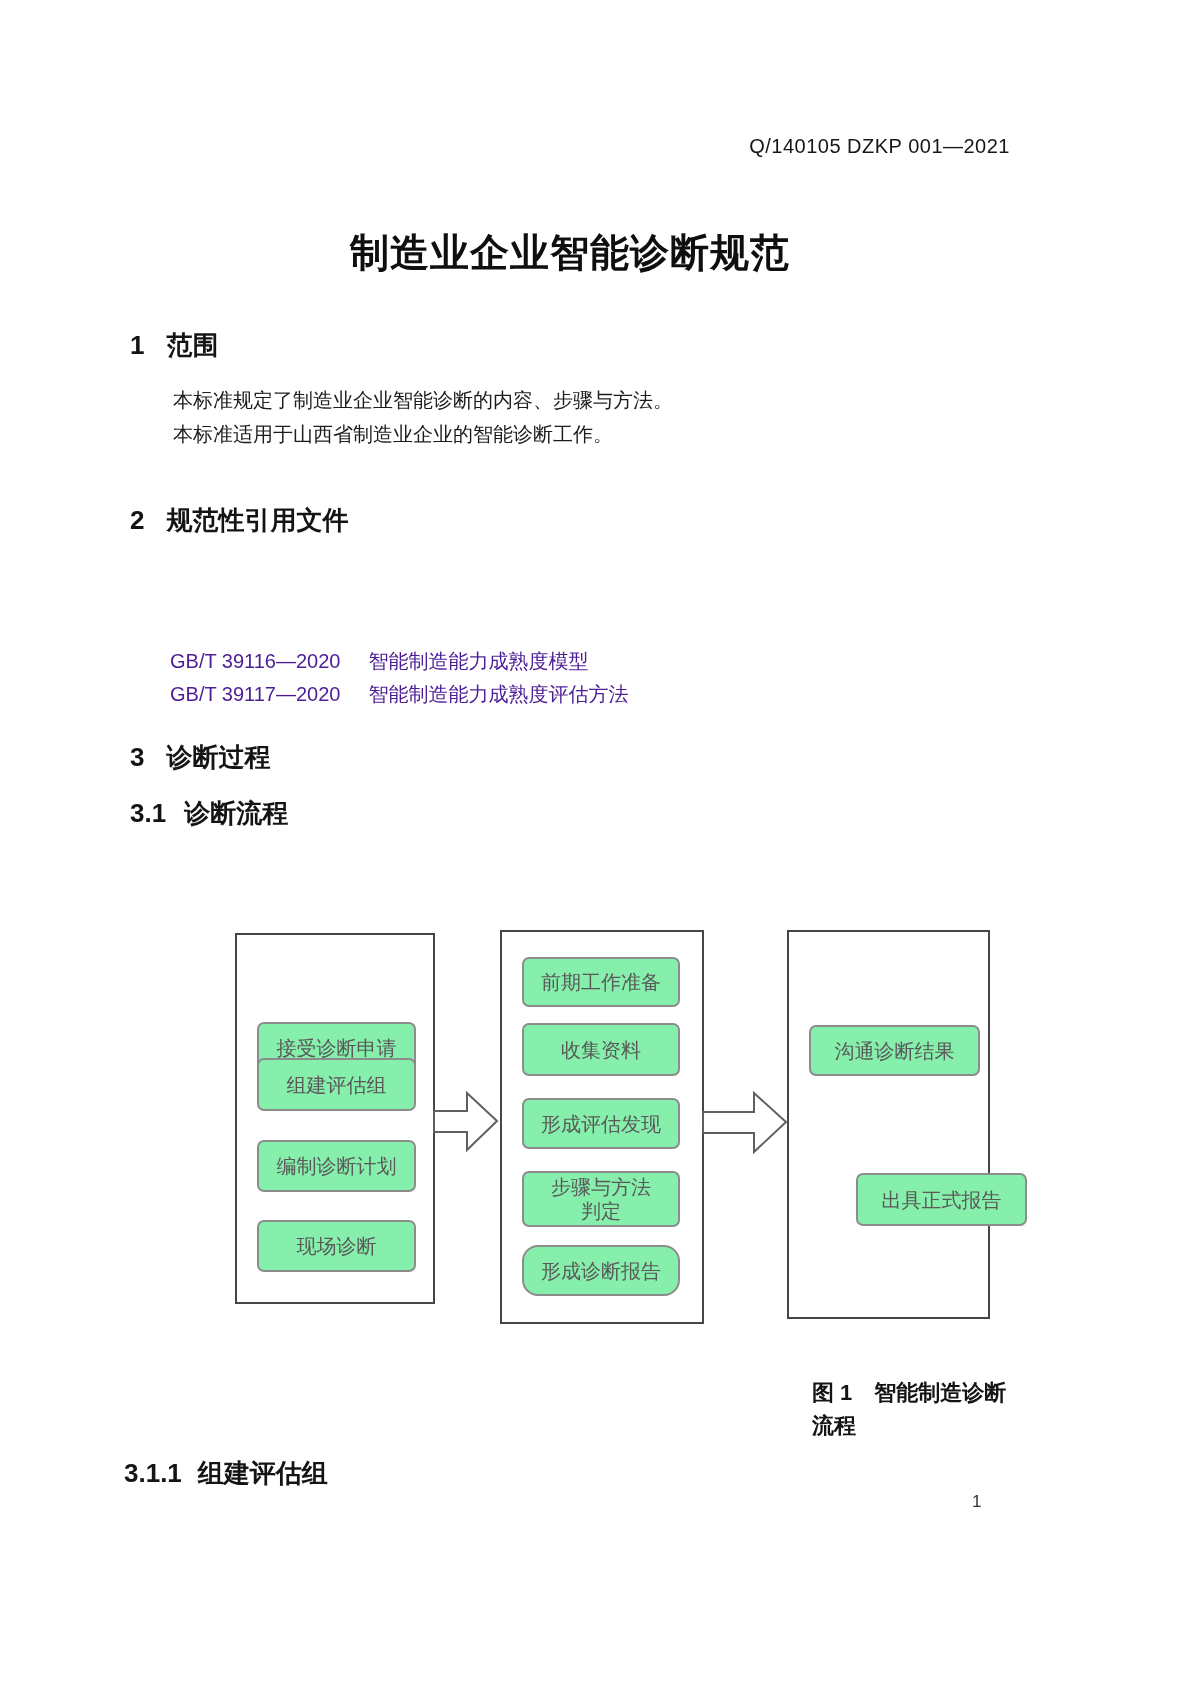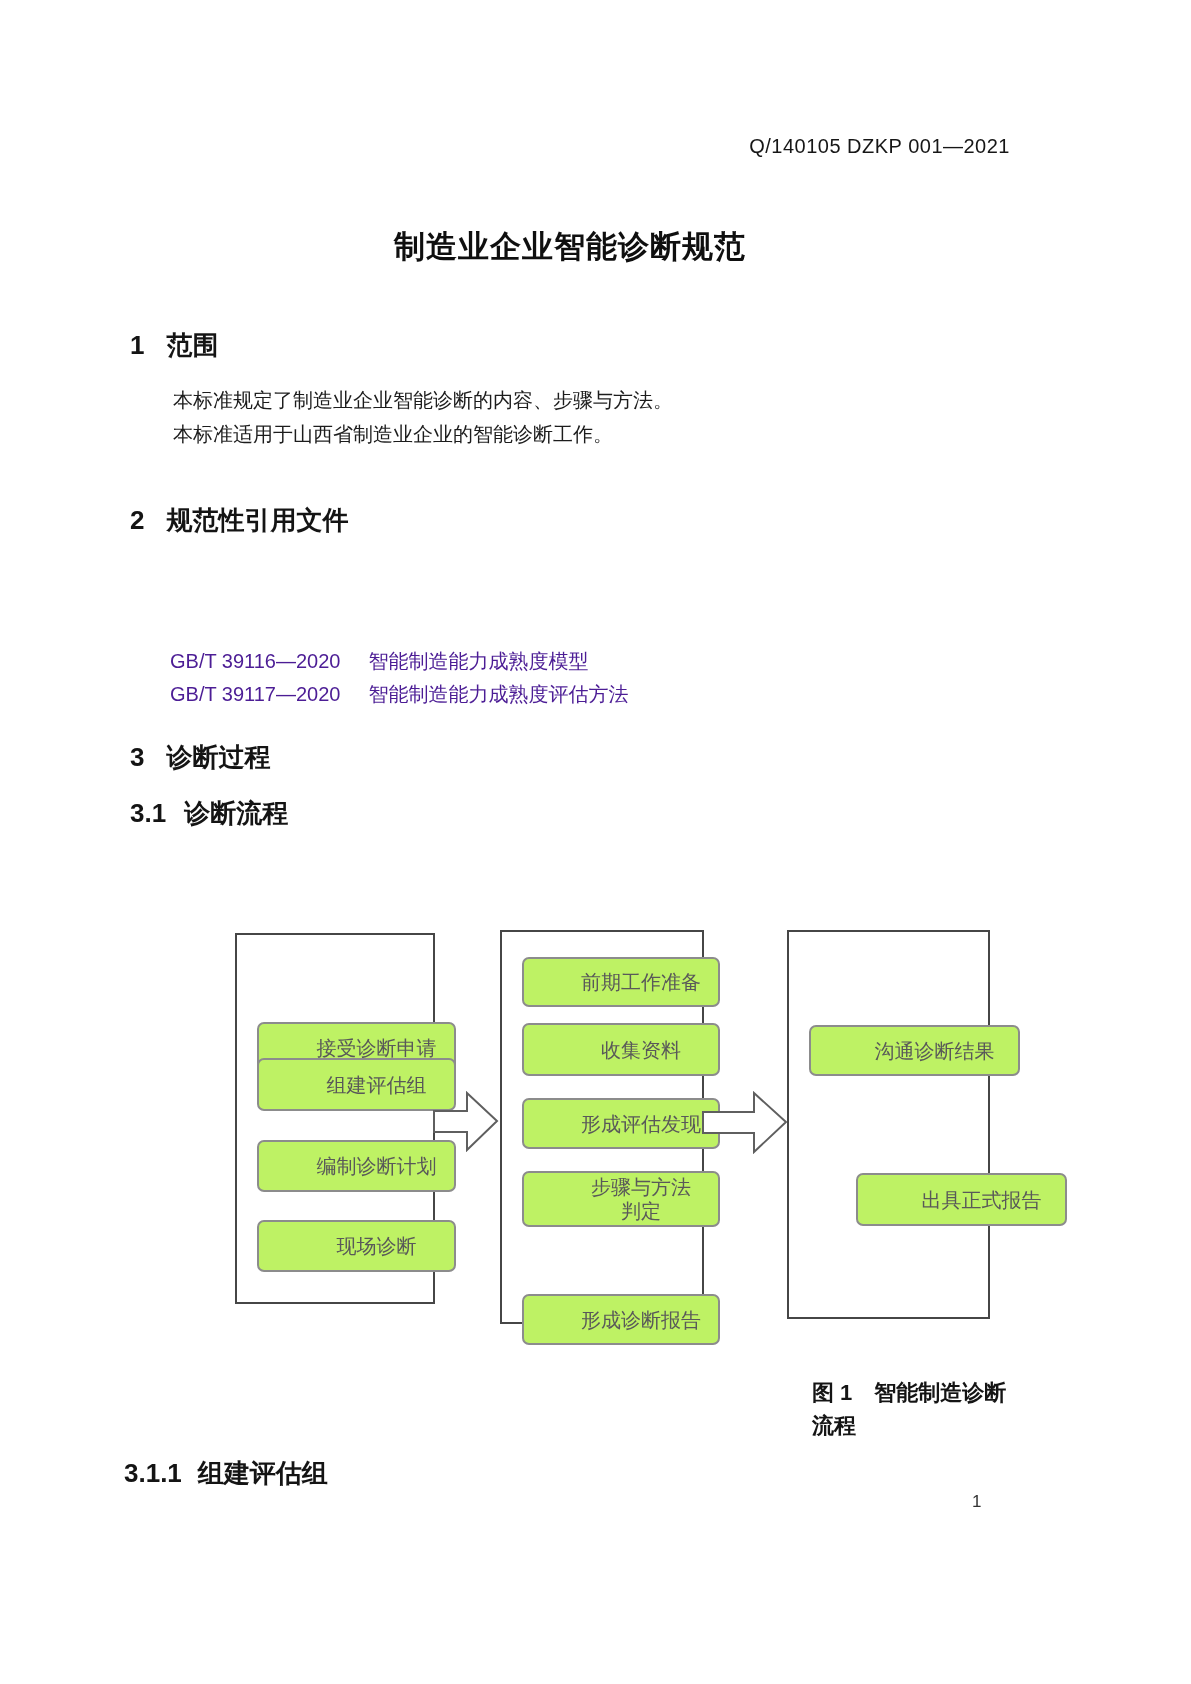--- a/index.html
+++ b/index.html
@@ -14,42 +14,42 @@
   }
   .abs{position:absolute;}
   .header-code{
     top:135px;right:181px;
     font-size:20px;letter-spacing:.5px;color:#161616;
     font-family:"Liberation Sans","DejaVu Sans",sans-serif;
   }
   .doc-title{
     top:226px;left:0;width:1140px;
     margin:0;text-align:center;
-    font-size:31px;font-weight:bold;letter-spacing:1px;color:#0f0f0f;
+    font-size:39px;font-weight:bold;letter-spacing:1px;color:#0f0f0f;
   }
   .h-sec{font-size:26px;font-weight:bold;color:#141414;left:130px;}
   .h-num{display:inline-block;margin-right:22px;}
   .body-para{
     margin:0;left:133px;width:878px;
     font-size:20px;line-height:34px;color:#1c1c1c;
     text-indent:2em;
   }
   .intro-para{
     margin:0;left:131px;width:884px;
     font-size:19.5px;line-height:38px;color:#1c1c1c;
     text-indent:2em;text-align:justify;
   }
   .ref-row{left:170px;font-size:20px;color:#4c1d95;}
   .ref-code{display:inline-block;margin-right:28px;}
   
   .outer-box{border:2px solid #464646;background:transparent;}
   .step-box{
-    border:2px solid #8c8c8c;border-radius:7px;background:#bef264;
+    border:2px solid #8c8c8c;border-radius:7px;background:#86efac;
     color:#595959;font-size:20px;line-height:24px;
-    display:flex;align-items:center;justify-content:center;text-align:center;padding-left:40px;
+    display:flex;align-items:center;justify-content:center;text-align:center;
   }
   .fig-caption{
     left:812px;top:1376px;width:330px;
     text-align:left;font-size:22px;font-weight:bold;line-height:33px;color:#141414;
   }
   .page-number{
     left:972px;top:1492px;font-size:17px;color:#333;
   }
 </style>
 </head>
@@ -98,21 +98,21 @@
     </svg>
 
     <div class="abs outer-box" style="left:500px;top:930px;width:200px;height:390px;"></div>
     <div class="abs step-box" style="left:522px;top:957px;width:154px;height:46px;">前期工作准备</div>
     <div class="abs step-box" style="left:522px;top:1023px;width:154px;height:49px;">收集资料</div>
     <div class="abs step-box" style="left:522px;top:1098px;width:154px;height:47px;">形成评估发现</div>
     <div class="abs step-box" style="left:522px;top:1171px;width:154px;height:52px;flex-direction:column;">
       <span>步骤与方法</span>
       <span>判定</span>
     </div>
-    <div class="abs step-box" style="left:522px;top:1294px;width:154px;height:47px;">形成诊断报告</div>
+    <div class="abs step-box" style="left:522px;top:1245px;width:154px;height:47px;border-radius:16px;">形成诊断报告</div>
 
     <svg class="abs" style="left:702px;top:1091px;" width="87" height="63">
       <polygon points="1,21 52,21 52,2 84,31 52,61 52,42 1,42" fill="#ffffff" stroke="#5f5f5f" stroke-width="2"></polygon>
     </svg>
 
     <div class="abs outer-box" style="left:787px;top:930px;width:199px;height:385px;"></div>
     <div class="abs step-box" style="left:809px;top:1025px;width:167px;height:47px;">沟通诊断结果</div>
     <div class="abs step-box" style="left:856px;top:1173px;width:167px;height:49px;">出具正式报告</div>
 
     <div class="abs fig-caption">

